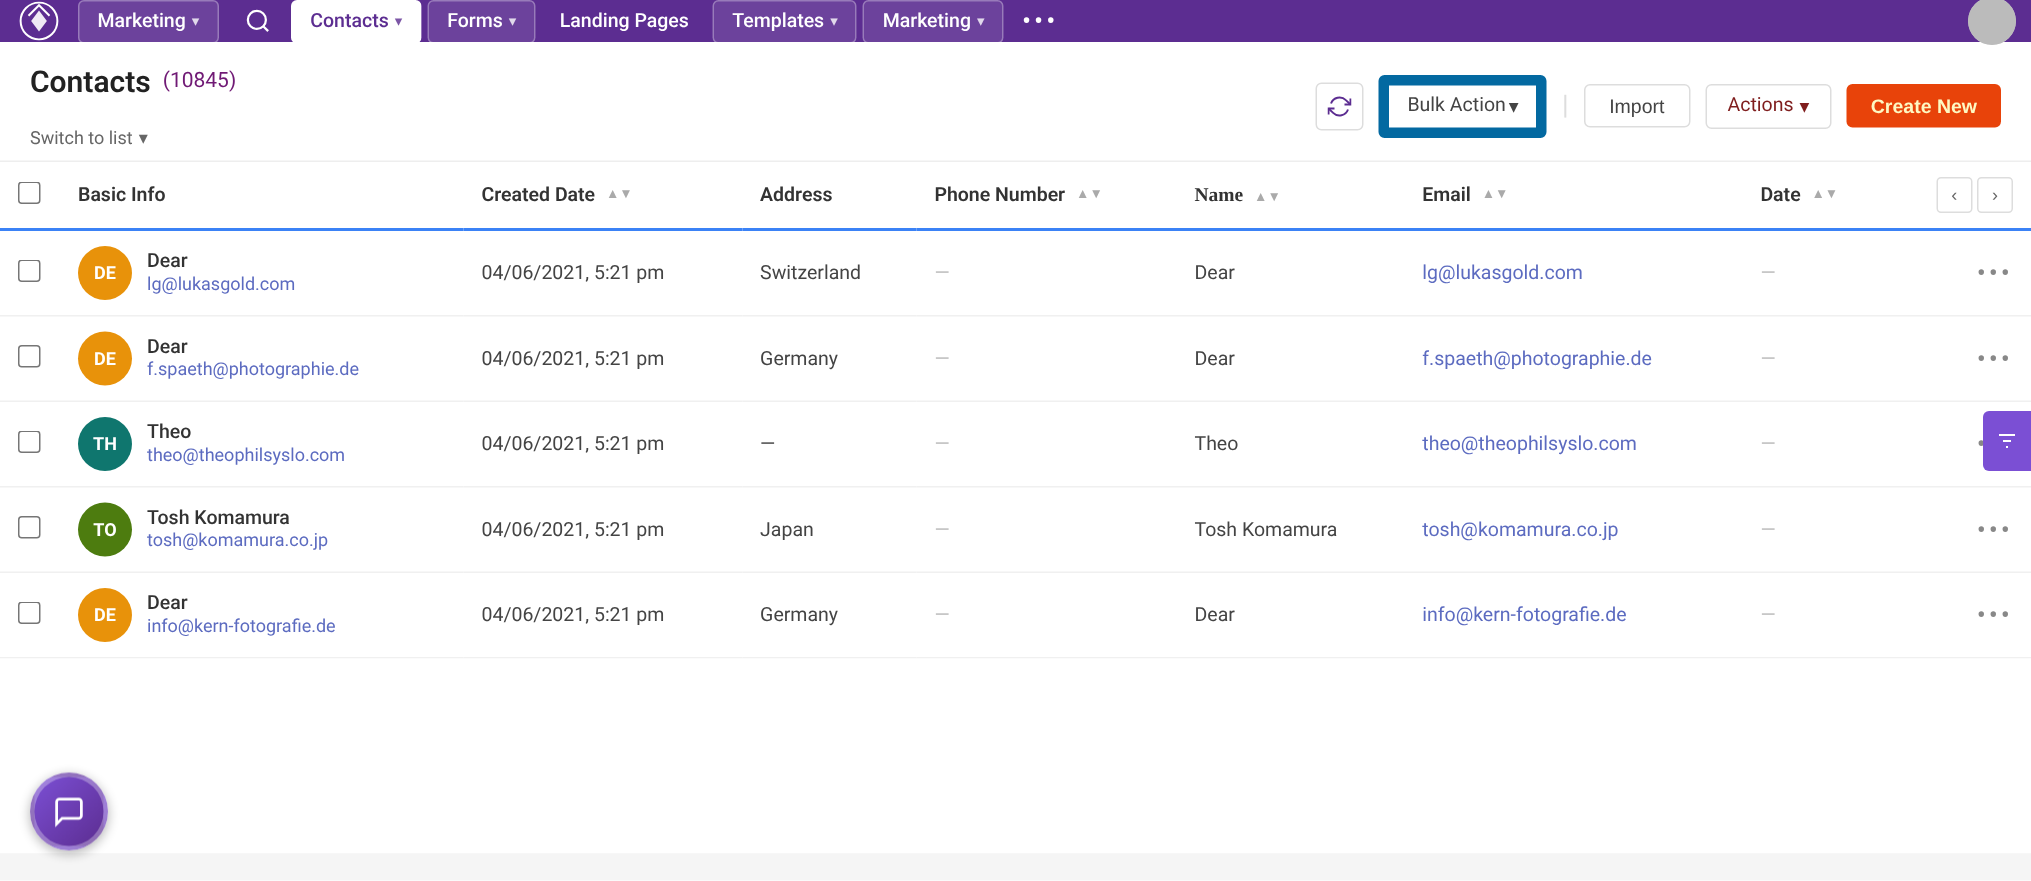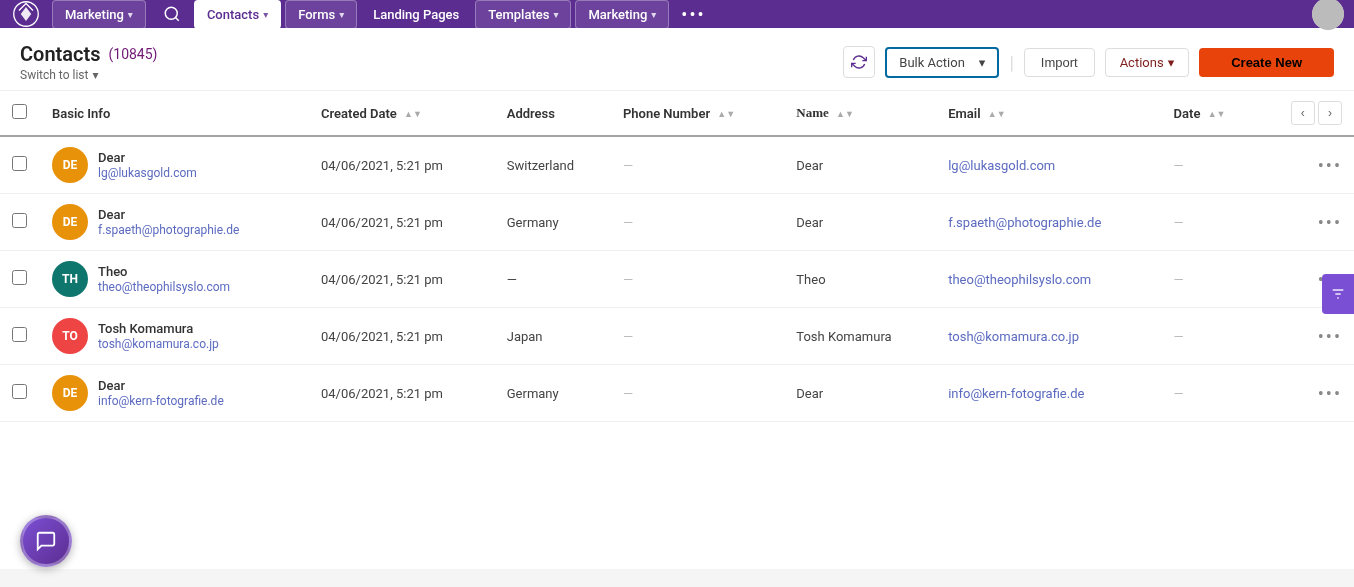--- a/index.html
+++ b/index.html
@@ -75,68 +75,68 @@
       border-bottom: 1px solid #eee;
     }
     .page-title-area { display: flex; flex-direction: column; }
     .page-title {
       font-size: 20px; font-weight: 600; color: #222;
       display: flex; align-items: center; gap: 8px;
     }
     .page-count { font-size: 14px; color: #701a75; font-weight: 400; }
     .switch-to-list {
       display: flex; align-items: center; gap: 4px;
-      font-size: 12px; color: #666; cursor: pointer; margin-top: 2px;
+      font-size: 12px; color: #666; cursor: pointer; margin-top: 19px;
     }
     .header-actions {
       margin-left: auto;
       display: flex; align-items: center; gap: 10px;
     }
     .btn-refresh {
       width: 32px; height: 32px;
       border: 1px solid #ddd; border-radius: 4px;
       display: flex; align-items: center; justify-content: center;
       cursor: pointer; background: #fff; color: #666;
     }
     .bulk-action {
-      display: flex; align-items: center; gap: 14px;
+      display: flex; align-items: center; gap: 2px;
       padding: 6px 12px;
-      border: 2px solid #0369a1; border-radius: 4px;
+      border: 7px solid #0369a1; border-radius: 4px;
       background: #fff; cursor: pointer; font-size: 13px; color: #444;
     }
     .separator { color: #ddd; font-size: 18px; }
     .btn-import {
       padding: 6px 16px;
       border: 1px solid #ddd; border-radius: 4px;
       background: #fff; cursor: pointer; font-size: 13px; color: #444;
     }
     .btn-actions {
       display: flex; align-items: center; gap: 4px;
       padding: 6px 14px;
       border: 1px solid #ddd; border-radius: 4px;
       background: #fff; cursor: pointer; font-size: 13px; color: #7f1d1d;
     }
     .btn-create-new {
-      padding: 7px 32px;
+      padding: 7px 16px;
       border-radius: 4px;
       background: #e8430a;
-      color: #000000; font-size: 13px; font-weight: 600;
+      color: #fef9c3; font-size: 13px; font-weight: 600;
       cursor: pointer; border: none;
     }
 
     
     .table-container {
       overflow-x: auto;
     }
     table {
       width: 100%;
       border-collapse: collapse;
     }
     thead tr {
-      border-bottom: 2px solid #a3a3a3;
+      border-bottom: 2px solid #3b82f6;
     }
     th {
       padding: 10px 12px;
       text-align: left;
       font-size: 13px;
       font-weight: 600;
       color: #333;
       white-space: nowrap;
     }
     th .sort-icon {
@@ -417,21 +417,21 @@
         <span class="row-more-btn">•••</span>
       </div>
     </td>
   </tr>
           <tr>
     <td class="checkbox-col">
       <input type="checkbox" style="">
     </td>
     <td>
       <div class="basic-info-cell">
-        <div class="contact-avatar" style="background:#ef4444;">TO</div>
+        <div class="contact-avatar" style="background:#4d7c0f;">TO</div>
         <div>
           <div class="contact-name">Tosh Komamura</div>
           <a class="email-link contact-email" href="#">tosh@komamura.co.jp</a>
         </div>
       </div>
     </td>
     <td>04/06/2021, 5:21 pm</td>
     <td>Japan</td>
     <td><span class="dash">—</span></td>
     <td>Tosh Komamura</td>

